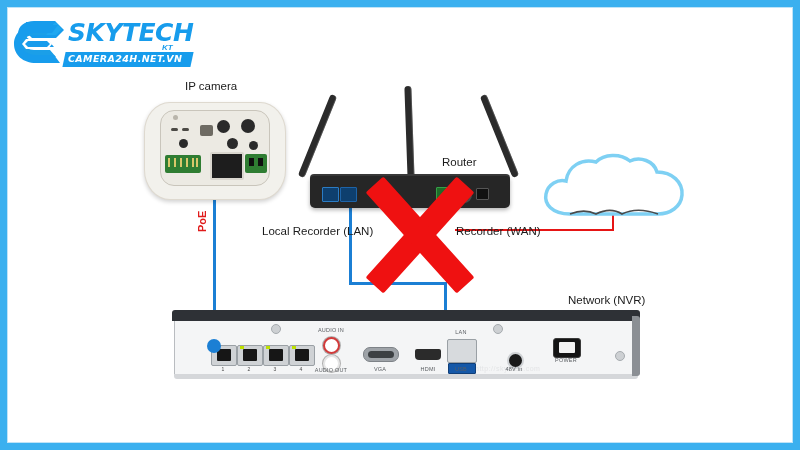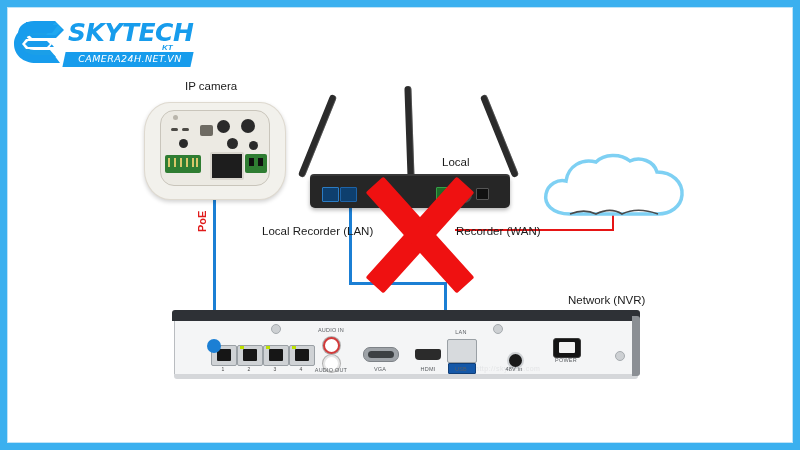--- a/index.html
+++ b/index.html
@@ -7,21 +7,21 @@
   #stage{position:relative;width:800px;height:450px;background:#ffffff;box-sizing:border-box;}
   .frame{position:absolute;left:0;top:0;width:800px;height:450px;box-sizing:border-box;border:7px solid #3bb0ef;pointer-events:none;}
   .frame-inner{position:absolute;left:7px;top:7px;width:786px;height:436px;box-sizing:border-box;border:1px solid #bfe3f7;pointer-events:none;}
 
   
   .logo{position:absolute;left:12px;top:16px;width:180px;height:58px;}
   .logo .mark{position:absolute;left:0;top:4px;width:52px;height:46px;}
   .logo .wordmark{position:absolute;left:56px;top:2px;font-weight:bold;font-size:25px;letter-spacing:-0.5px;color:#179cec;font-style:italic;font-family:"DejaVu Sans",sans-serif;}
   .logo .kt{position:absolute;left:150px;top:27px;font-size:8px;font-weight:bold;color:#179cec;font-style:italic;}
   .logo .dom{position:absolute;left:52px;top:36px;width:128px;height:15px;background:#179cec;transform:skewX(-12deg);}
-  .logo .domtxt{position:absolute;left:56px;top:37px;width:124px;text-align:center;font-size:9.5px;font-weight:normal;color:#ffffff;letter-spacing:0.4px;font-style:italic;font-family:"DejaVu Sans",sans-serif;}
+  .logo .domtxt{position:absolute;left:56px;top:37px;width:124px;text-align:left;font-size:9.5px;font-weight:bold;color:#ffffff;letter-spacing:0.4px;font-style:italic;font-family:"DejaVu Sans",sans-serif;}
 
   
   .lbl{position:absolute;font-size:11.5px;color:#1b1b1b;white-space:nowrap;}
 
   
   .cam-wrap{position:absolute;left:144px;top:102px;width:140px;height:100px;}
   .cam-body{position:absolute;left:0;top:0;width:140px;height:96px;background:#f2f1ec;border-radius:26px/30px;box-shadow:0 2px 4px rgba(0,0,0,.18);border:1px solid #ded9cf;}
   .cam-plate{position:absolute;left:16px;top:8px;width:108px;height:74px;background:#eceae3;border-radius:14px;border:1px solid #c9c5bb;}
   .cam-hole{position:absolute;background:#2a2a2a;border-radius:50%;}
   .cam-sq{position:absolute;background:#6e6b63;border-radius:2px;}
@@ -154,21 +154,21 @@
     <div class="ant" style="left:106px;top:0px;width:7px;height:94px;transform:rotate(-2deg);"></div>
     <div class="ant" style="left:196px;top:6px;width:7px;height:88px;transform:rotate(-22deg);"></div>
     <div class="router-top"></div>
     <div class="router-body"></div>
     <div class="rport wan" style="left:22px;"></div>
     <div class="rport" style="left:40px;"></div>
     <div class="rport grn" style="left:136px;"></div>
     <div class="rjack" style="left:156px;"></div>
     <div class="rbtn" style="left:176px;"></div>
   </div>
-  <div class="lbl" style="left:442px;top:156px;">Local</div>
+  <div class="lbl" style="left:442px;top:156px;">Router</div>
   <div class="lbl" style="left:262px;top:225px;">Local Recorder (LAN)</div>
   <div class="lbl" style="left:456px;top:225px;">Recorder (WAN)</div>
 
   <div class="cloud">
     <svg width="148" height="72" viewBox="0 0 148 72">
       <path d="M30 62 C12 62 4 52 6 42 C8 32 18 27 26 29 C28 14 42 6 56 10 C64 2 80 1 90 9 C100 4 114 9 117 20 C132 20 143 30 142 43 C141 55 130 62 118 62 Z" fill="#ffffff" stroke="#7ed0f3" stroke-width="3.5"></path>
       <path d="M30 62 C40 58 48 58 56 62 C64 58 74 57 82 62 C92 57 104 57 118 62" fill="none" stroke="#4a4a4a" stroke-width="1.6"></path>
     </svg>
   </div>
 

